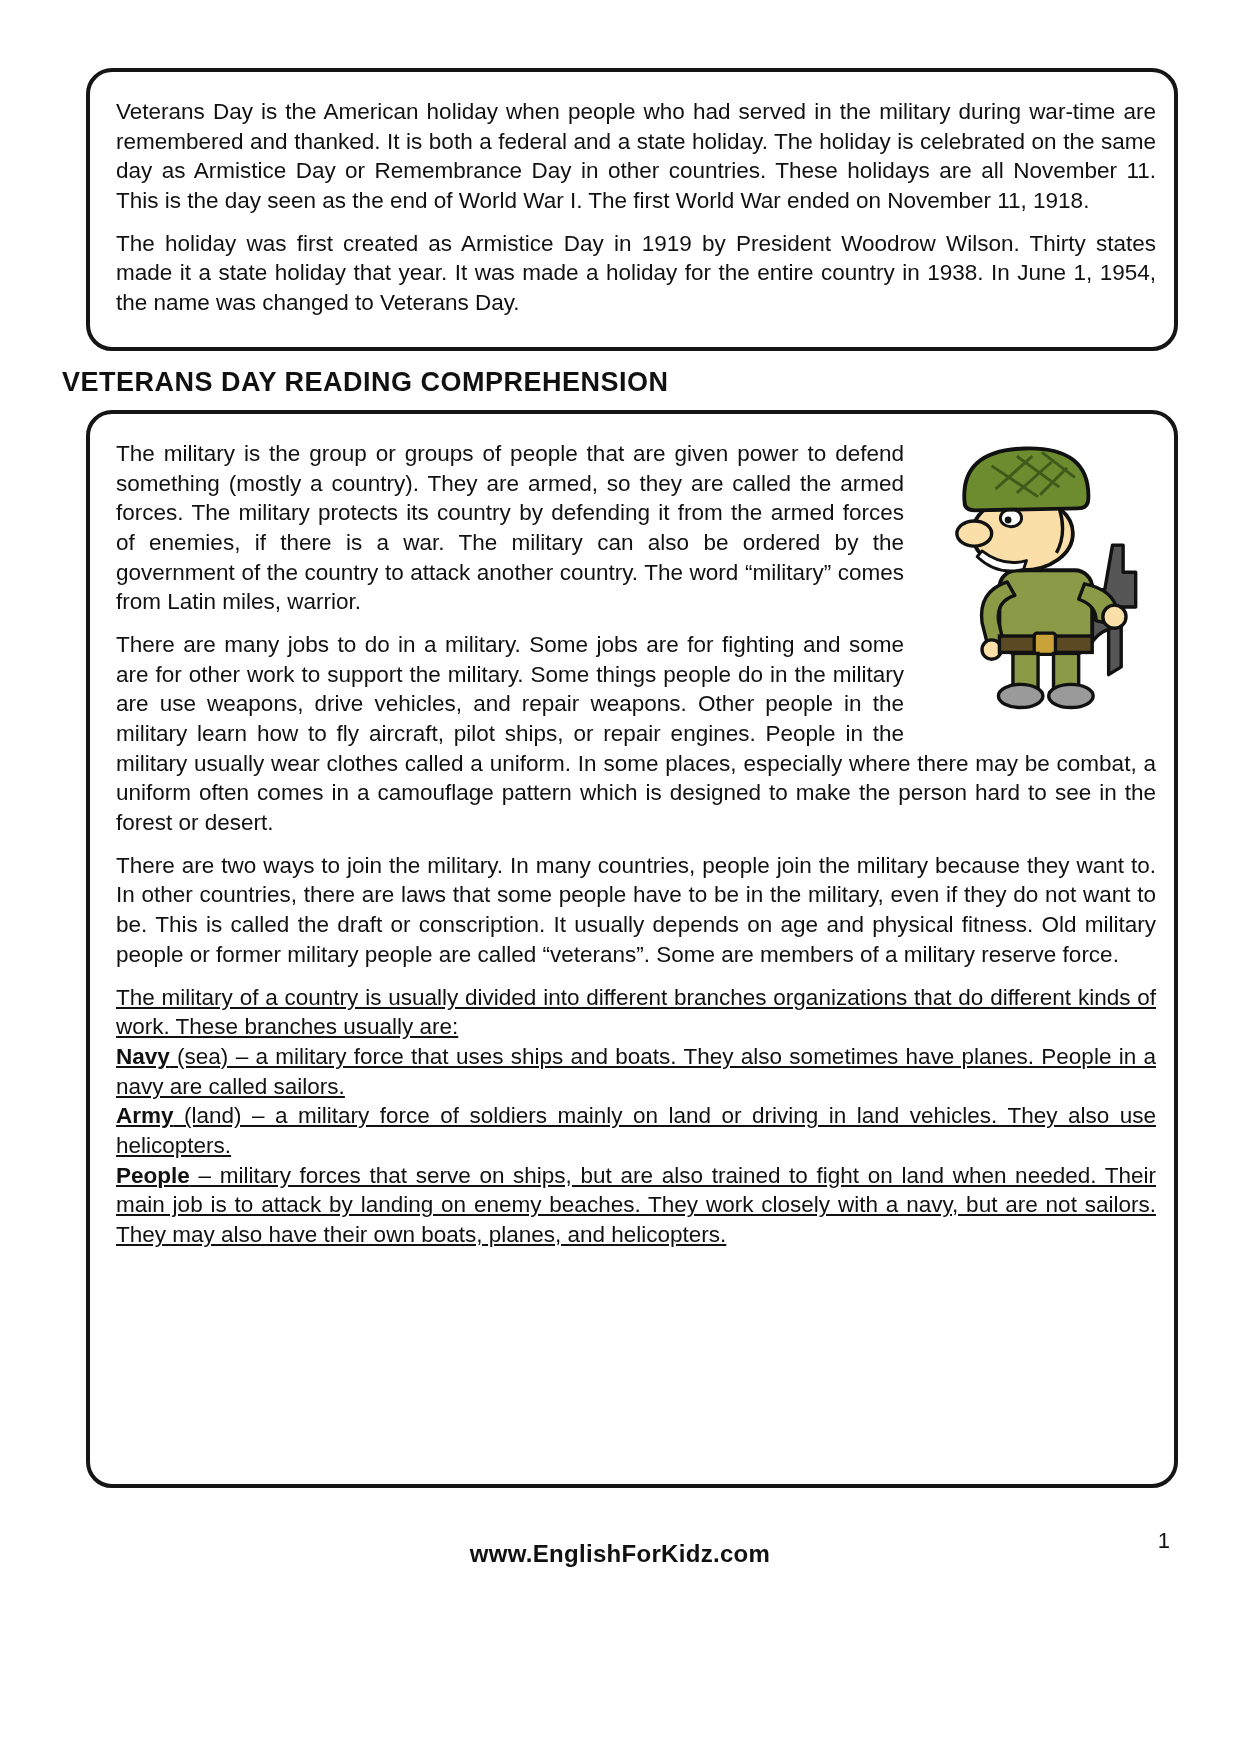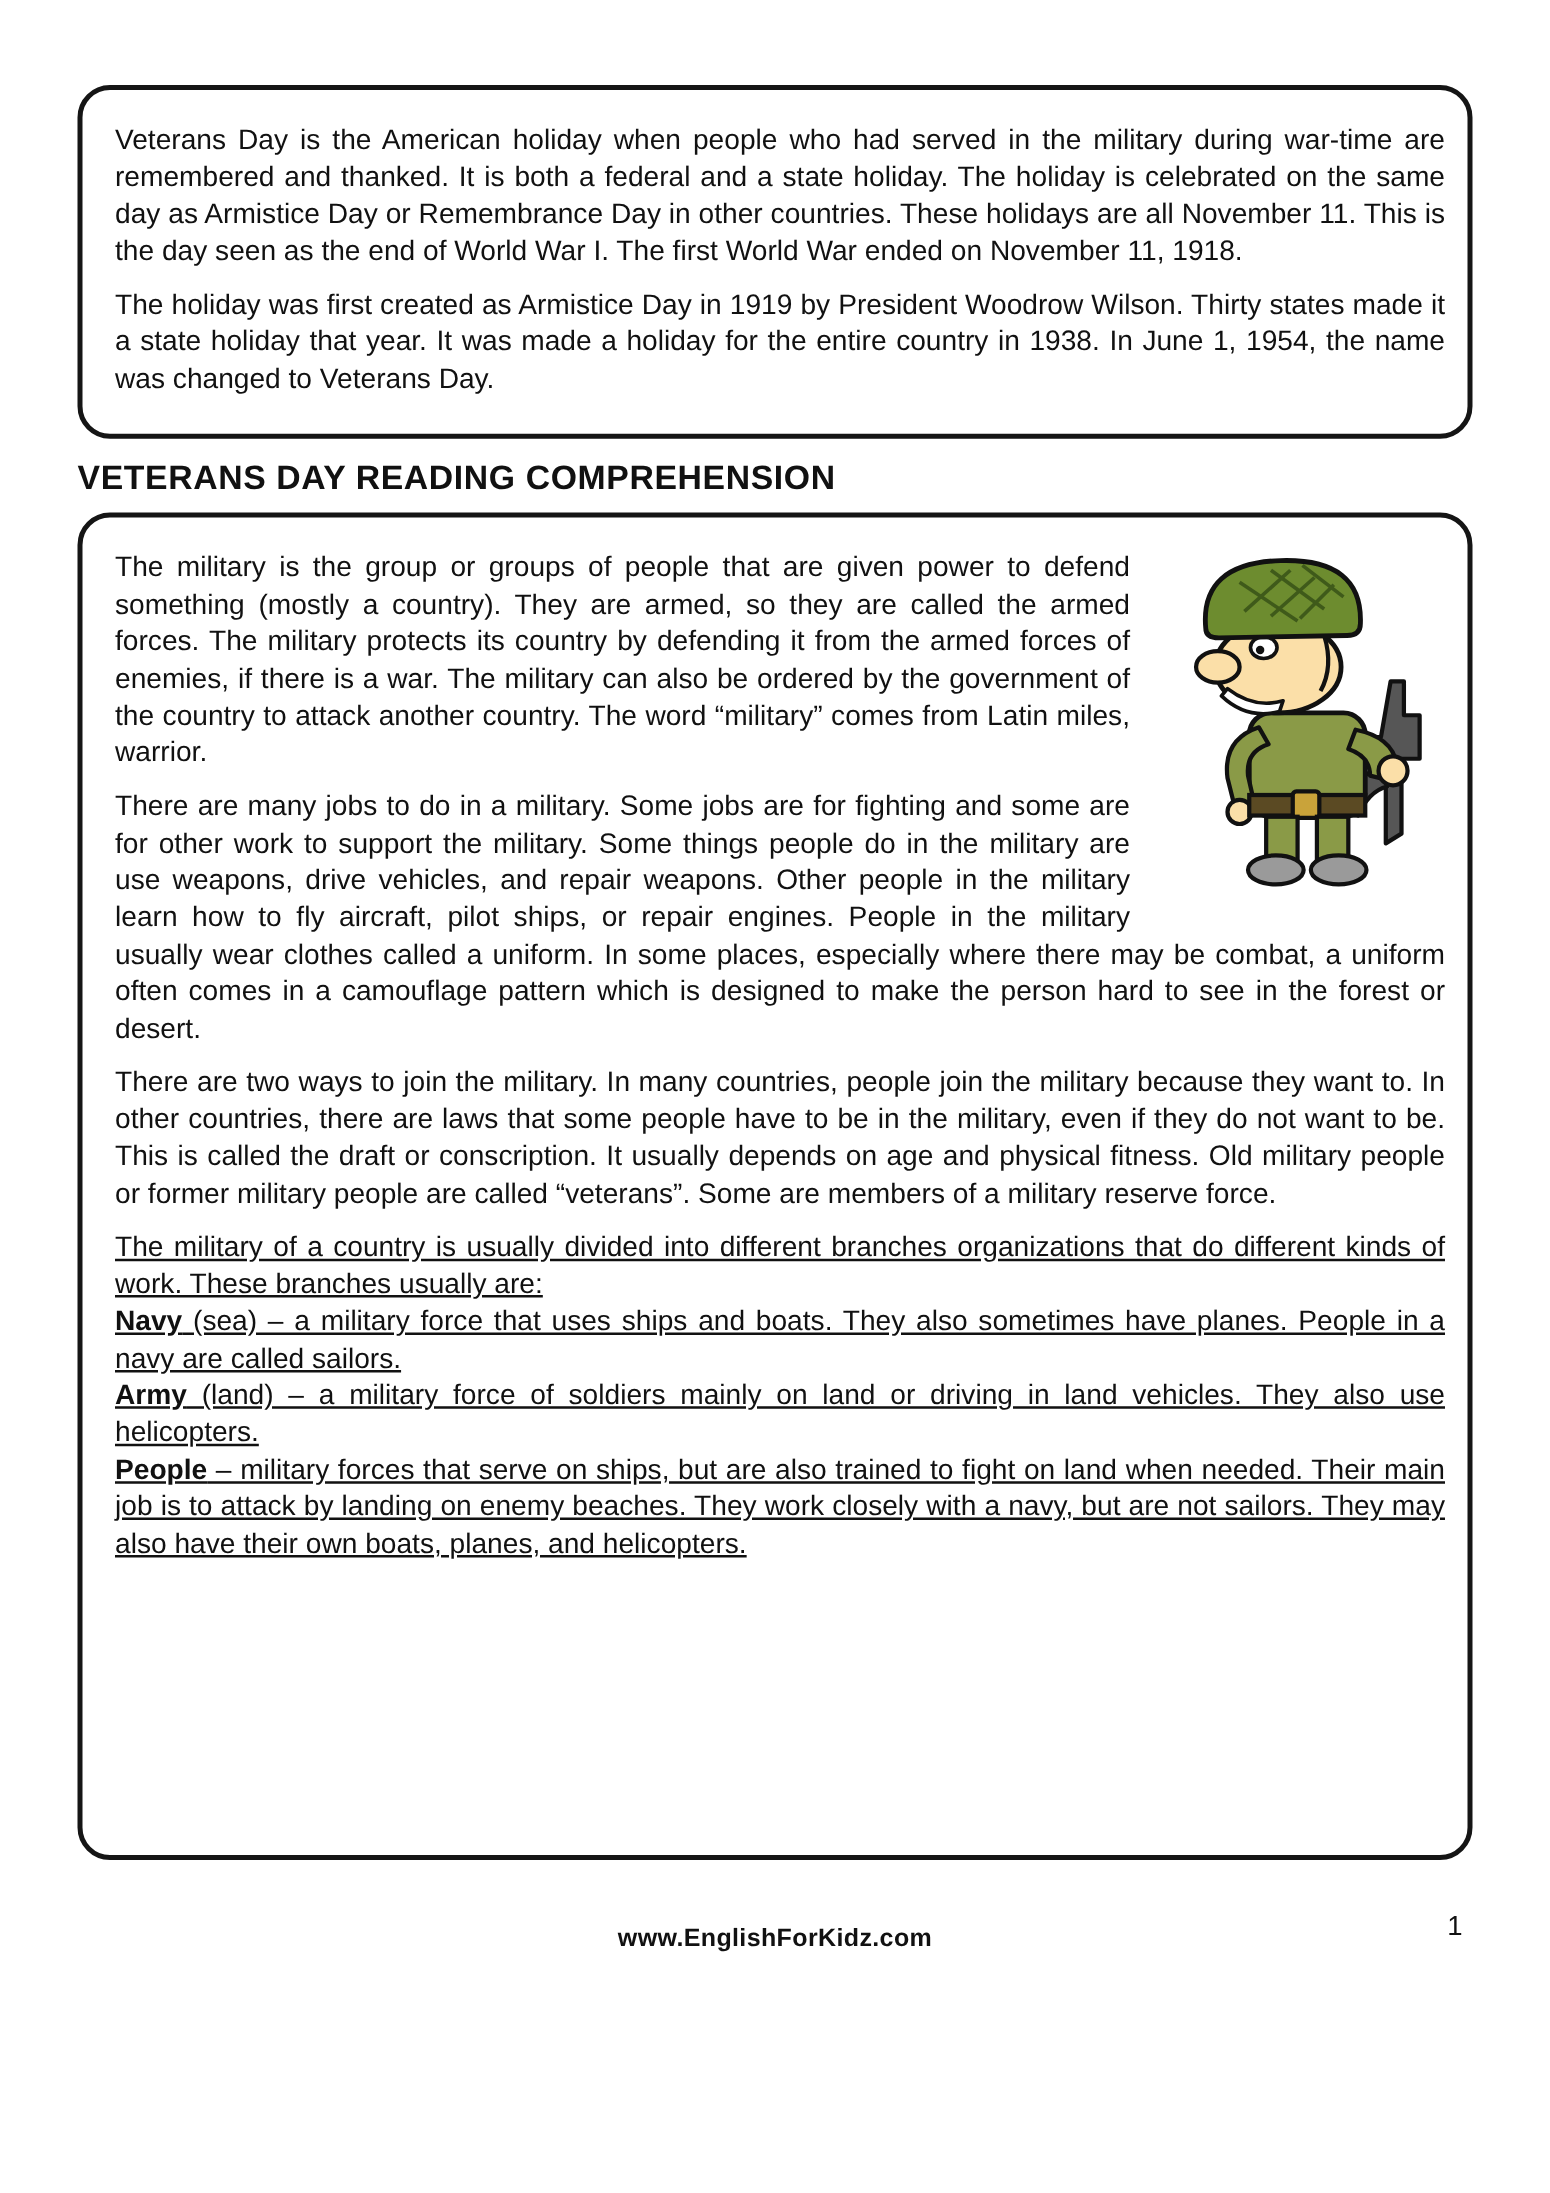--- a/index.html
+++ b/index.html
@@ -13,20 +13,21 @@
     color: #111111;
     padding: 68px 62px 0 62px;
   }
   .rounded-box {
     border: 4px solid #151515;
     border-radius: 26px;
     padding: 12px 18px 16px 26px;
     font-size: 22.5px;
     line-height: 1.32;
     text-align: justify;
+    margin-left: 24px;
   }
   .rounded-box p { margin: 13px 0; }
   .page-title {
     font-weight: 700;
     font-size: 27px;
     letter-spacing: 0.5px;
     margin: 16px 0 12px 0;
   }
   .main-box {
     min-height: 1078px;
@@ -41,21 +42,21 @@
   .branches { margin: 13px 0 0 0; text-decoration: underline; }
   .branches div { margin: 0; }
   .term { font-weight: 700; }
   .footer {
     position: absolute;
     left: 0;
     right: 0;
     top: 1540px;
     text-align: center;
     font-weight: 700;
-    font-size: 20px;
+    font-size: 24px;
     letter-spacing: 0.3px;
   }
   .page-number {
     position: absolute;
     right: 70px;
     top: 1528px;
     font-size: 22px;
     font-weight: 400;
   }
 </style>

